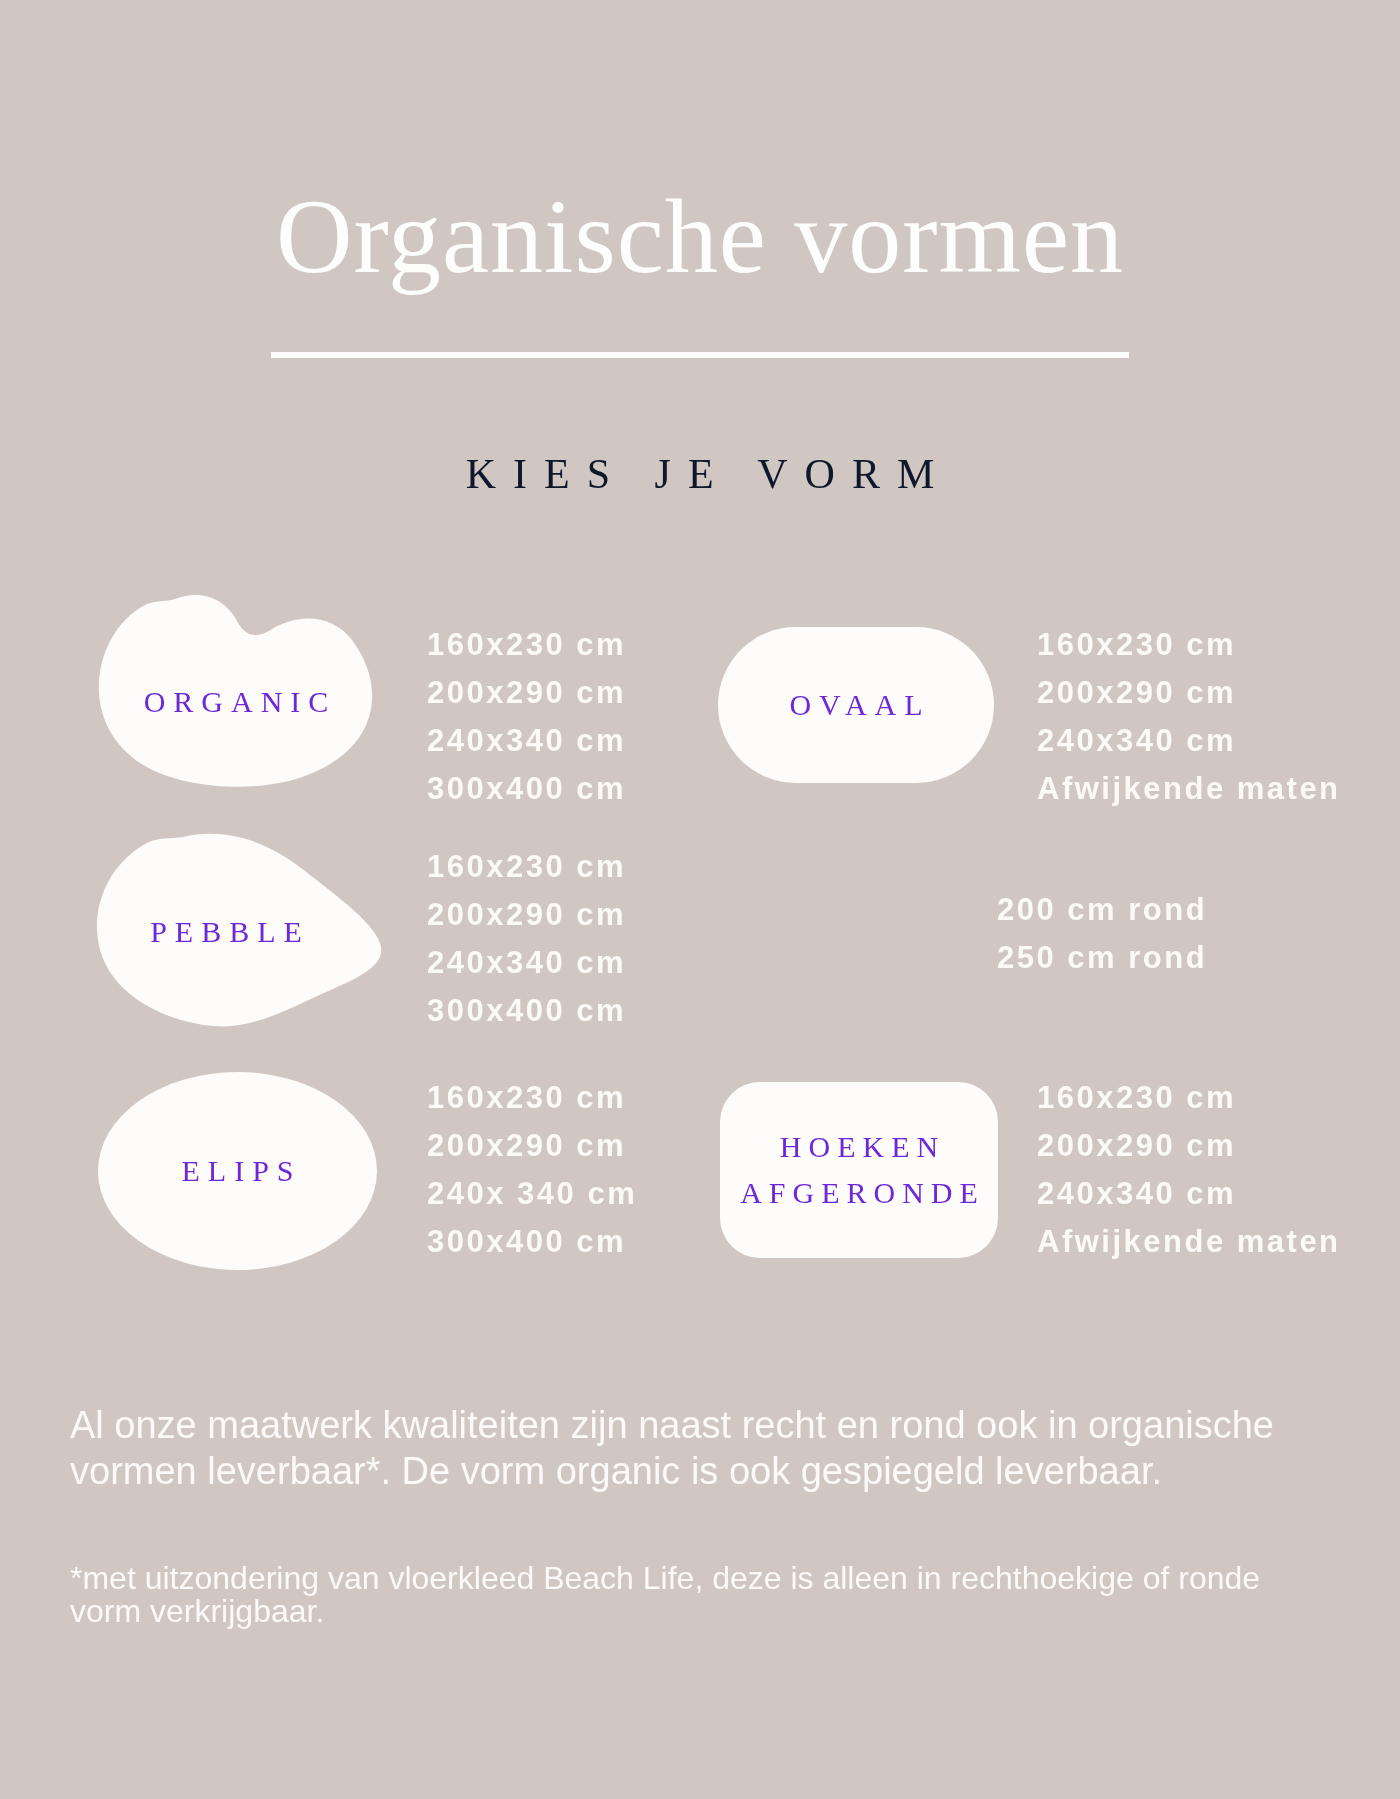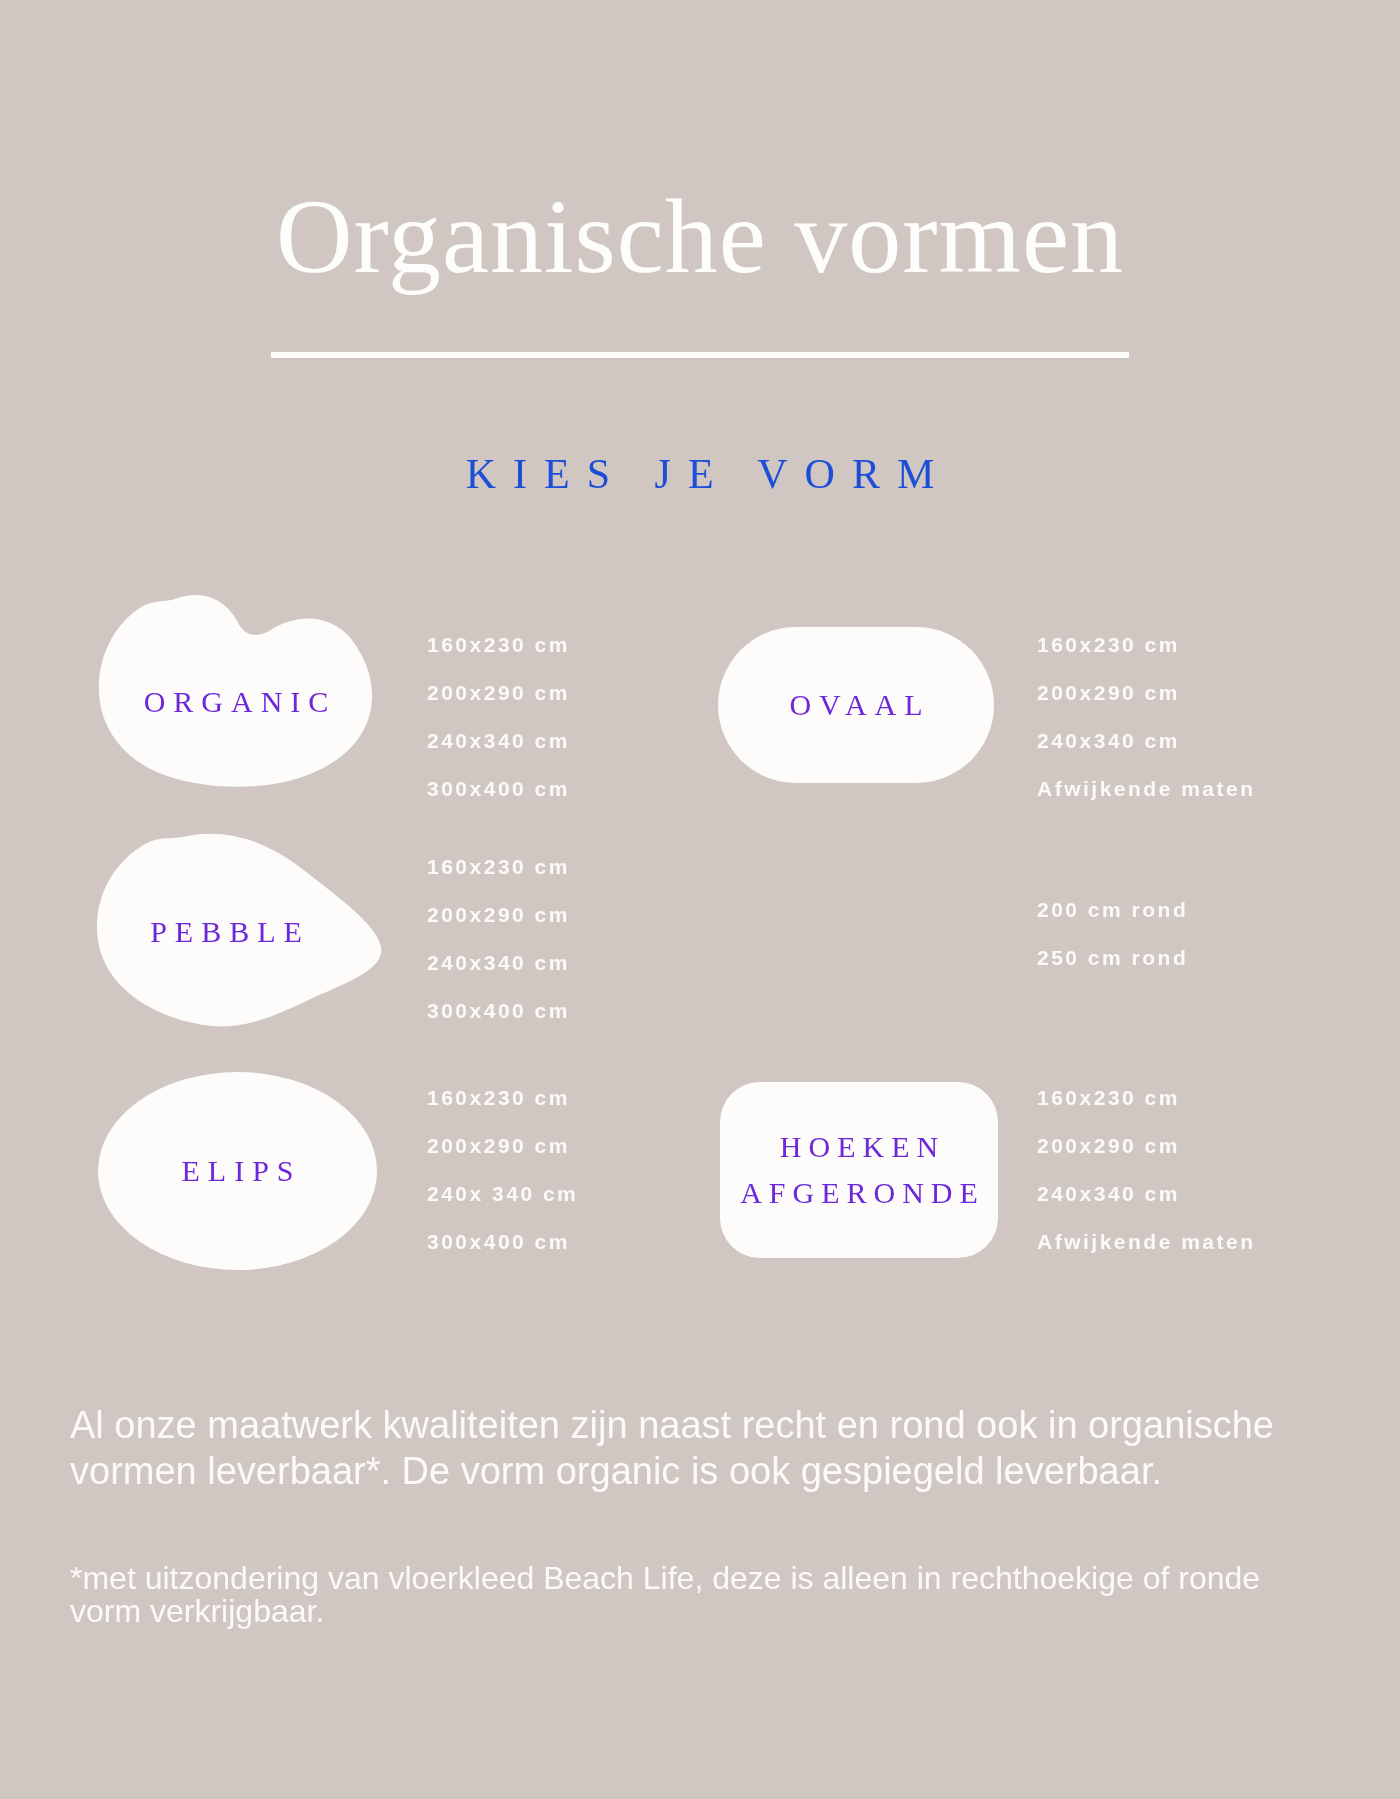--- a/index.html
+++ b/index.html
@@ -36,21 +36,21 @@
   .subtitle {
     position: absolute;
     top: 450px;
     left: 0;
     width: 100%;
     text-align: center;
     text-indent: 17px;
     font-family: "Liberation Serif", serif;
     font-size: 42px;
     letter-spacing: 17px;
-    color: #1d4ed8;
+    color: #0f172a;
   }
 
   
   .shape-group { position: absolute; }
   .shape-group svg { display: block; width: 100%; height: 100%; }
   .shape-group svg path { fill: #fdfcfa; }
   .shape-fill {
     position: absolute;
     inset: 0;
     background: #fdfcfa;
@@ -77,21 +77,21 @@
     text-indent: 7px;
   }
 
   
   .size-list { position: absolute; }
   .size-item {
     height: 48px;
     display: flex;
     align-items: center;
     font-weight: 700;
-    font-size: 21px;
+    font-size: 31px;
     letter-spacing: 2.5px;
     color: #fbfaf7;
     white-space: nowrap;
   }
 
   
   .footer-paragraph, .footer-footnote {
     position: absolute;
     left: 70px;
     width: 1262px;
@@ -147,21 +147,21 @@
     </svg>
     <div class="shape-label lbl-pebble">PEBBLE</div>
   </div>
   <div class="size-list" style="left:427px; top:843px;">
     <div class="size-item">160x230 cm</div>
     <div class="size-item">200x290 cm</div>
     <div class="size-item">240x340 cm</div>
     <div class="size-item">300x400 cm</div>
   </div>
 
-  <div class="size-list" style="left:1037px; top:886px;">
+  <div class="size-list" style="left:997px; top:886px;">
     <div class="size-item">200 cm rond</div>
     <div class="size-item">250 cm rond</div>
   </div>
 
   <div class="shape-group" style="left:98px; top:1072px; width:279px; height:198px;">
     <div class="shape-fill" style="border-radius:50%;"></div>
     <div class="shape-label">ELIPS</div>
   </div>
   <div class="size-list" style="left:427px; top:1074px;">
     <div class="size-item">160x230 cm</div>

